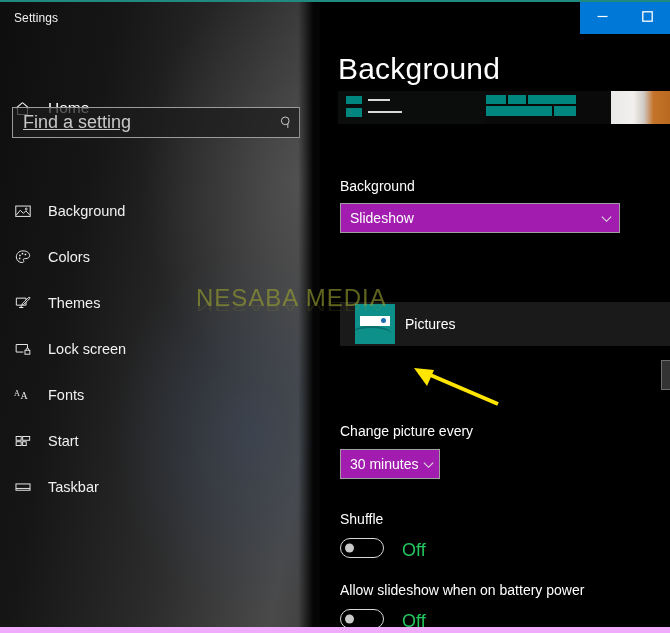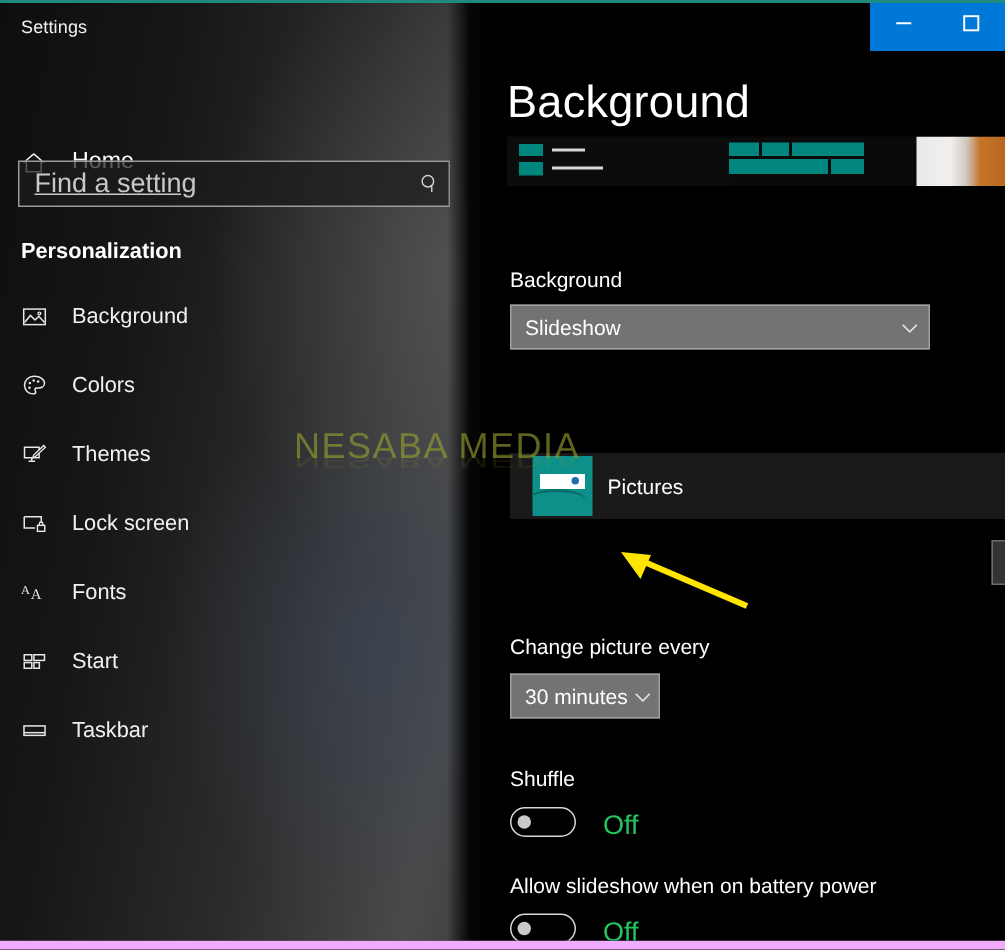--- a/index.html
+++ b/index.html
@@ -203,21 +203,21 @@
   }
   .lbl-background { top: 176px; }
   .lbl-albums { top: 285px; }
   .lbl-change { top: 421px; }
   .lbl-shuffle { top: 509px; }
   .lbl-battery { top: 580px; }
 
   .dropdown {
     position: absolute;
     border: 1px solid #a0a0a0;
-    background: #737373;
+    background: #a21caf;
     box-sizing: border-box;
     display: flex;
     align-items: center;
     color: #ffffff;
     font-size: 14px;
   }
   .dd-background { left: 20px; top: 201px; width: 280px; height: 30px; }
   .dd-interval  { left: 20px; top: 447px; width: 100px; height: 30px; }
   .dropdown .dd-text { padding-left: 9px; flex: 1; white-space: nowrap; }
   .dropdown .dd-chev {
@@ -376,21 +376,20 @@
     <div class="search-box">
       <span class="ph">Find a setting</span>
       <span class="mag">
         <svg width="15" height="15" viewBox="0 0 18 18">
           <circle cx="7.5" cy="7" r="4.6" fill="none" stroke="#d6d6d6" stroke-width="1.1"></circle>
           <line x1="10.6" y1="10.4" x2="10.6" y2="15.5" stroke="#d6d6d6" stroke-width="1.1"></line>
         </svg>
       </span>
     </div>
 
-    <div class="section-head">Personalization</div>
 
     <div class="nav">
 
       <div class="nav-item">
         <span class="ico">
           <svg width="18" height="18" viewBox="0 0 20 20">
             <rect x="2" y="4.5" width="16" height="11.5" fill="none" stroke="#e8e8e8" stroke-width="1.1"></rect>
             <path d="M2.6 14.4 L7 9.2 L10.4 12.6 L13.2 9.8 L17.4 14.4" fill="none" stroke="#e8e8e8" stroke-width="1.1"></path>
             <circle cx="13.6" cy="7.8" r="1.05" fill="none" stroke="#e8e8e8" stroke-width="1"></circle>
           </svg>

